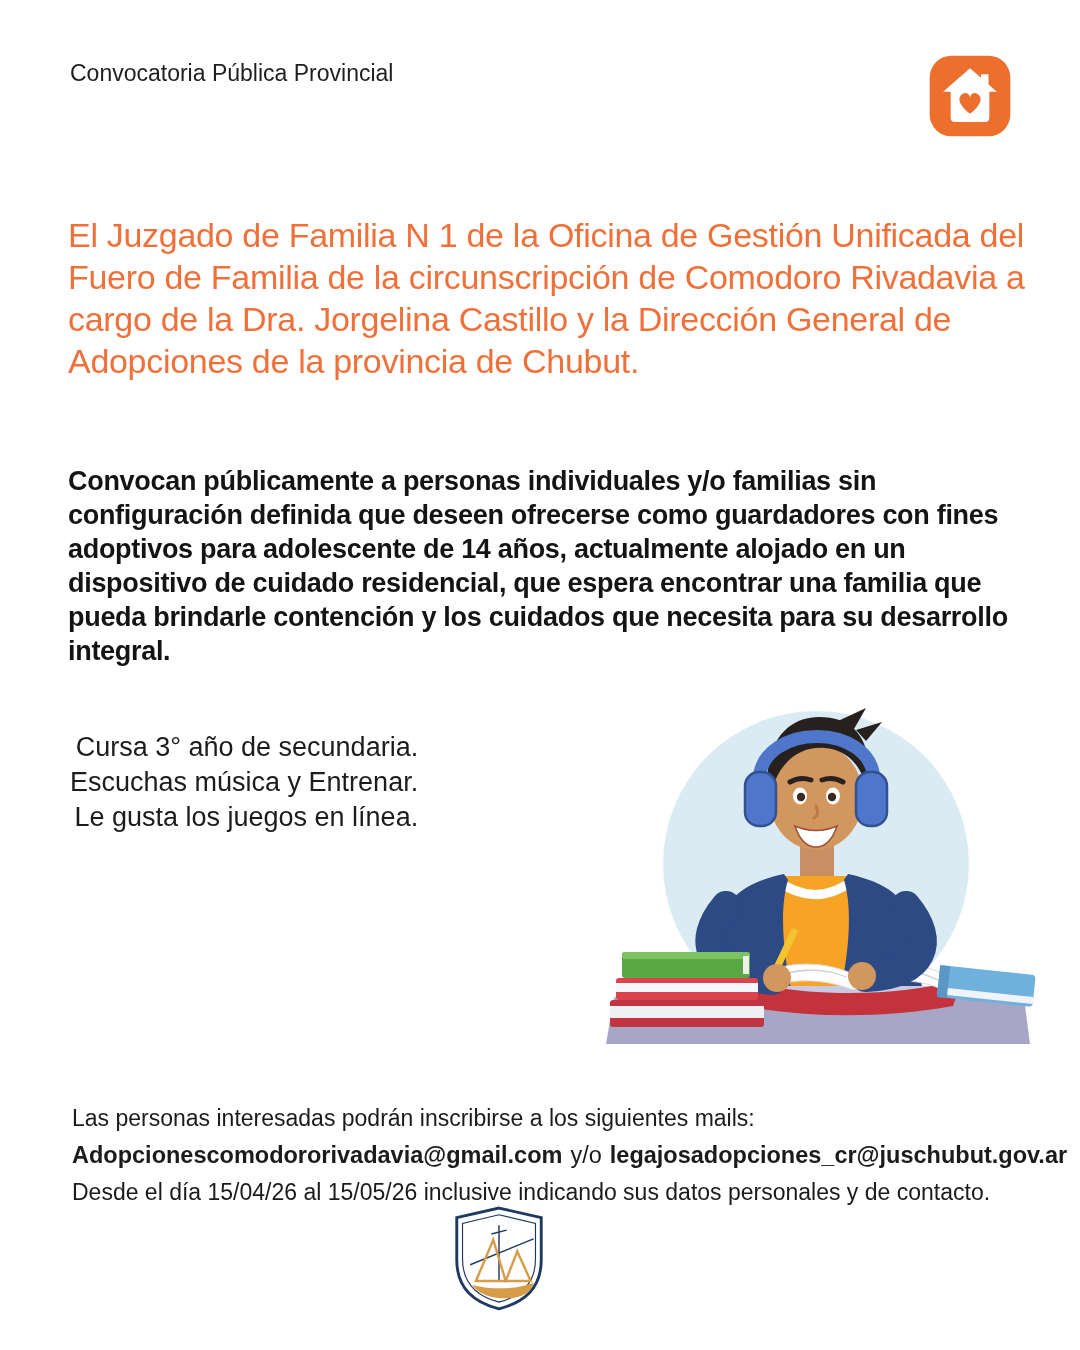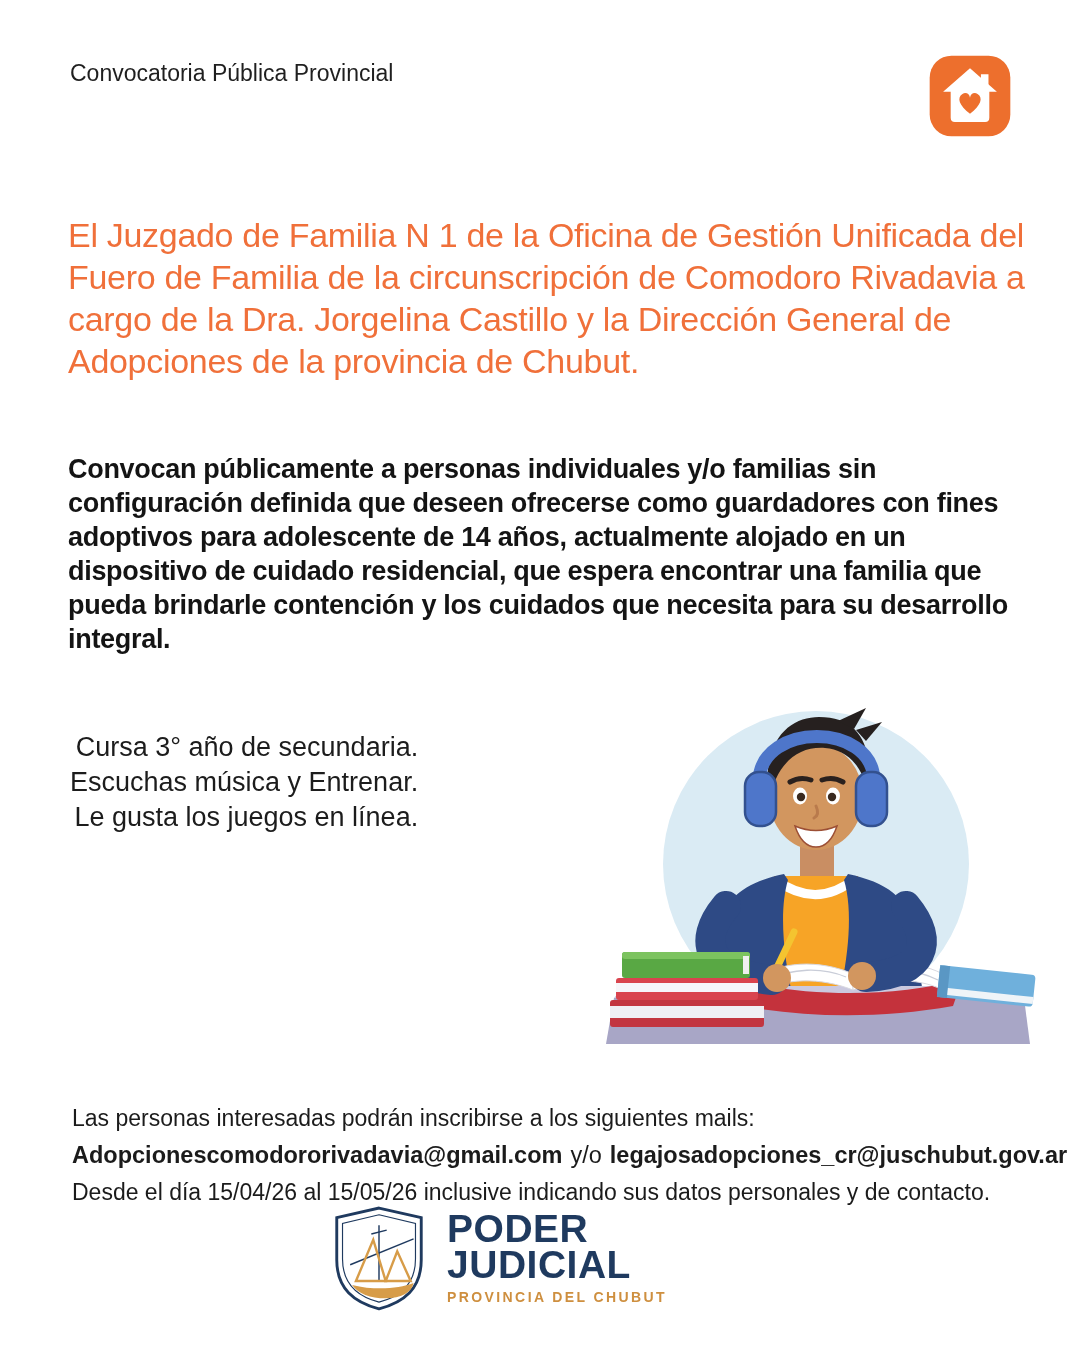--- a/index.html
+++ b/index.html
@@ -8,21 +8,21 @@
   .poster { position:relative; width:998px; height:1350px; background:#fff; }
 
   .kicker { position:absolute; left:70px; top:60px; font-size:23px; color:#1f1f1f; }
 
   .app-icon { position:absolute; left:928px; top:54px; width:84px; height:84px; }
 
   .title { position:absolute; left:68px; top:214px; width:960px;
            font-size:34px; line-height:42px; font-weight:normal;
            color:#F0703A; letter-spacing:-0.3px; }
 
-  .body-par { position:absolute; left:68px; top:452px; width:940px;
+  .body-par { position:absolute; left:68px; top:464px; width:940px;
               font-size:27px; line-height:34px; font-weight:bold;
               color:#141414; letter-spacing:-0.3px; }
 
   .profile { position:absolute; left:70px; top:730px;
              font-size:27px; line-height:35px; color:#1c1c1c;text-align:right; }
 
   .illustration { position:absolute; left:596px; top:684px; width:440px; height:380px; }
   .illustration svg { display:block; width:100%; height:100%; }
 
   .contact { position:absolute; left:72px; top:1100px; width:960px;
@@ -138,22 +138,15 @@
     <svg width="96" height="108" viewBox="0 0 100 112" xmlns="http://www.w3.org/2000/svg">
       <path d="M50 4 L94 14 L94 58 C94 88 76 102 50 109 C24 102 6 88 6 58 L6 14 Z" fill="#ffffff" stroke="#1F3A5F" stroke-width="3"></path>
       <path d="M50 11 L88 20 L88 57 C88 83 73 96 50 102 C27 96 12 83 12 57 L12 20 Z" fill="none" stroke="#1F3A5F" stroke-width="1.2"></path>
       <line x1="50" y1="22" x2="50" y2="80" stroke="#1F3A5F" stroke-width="1.5"></line>
       <line x1="42" y1="31" x2="58" y2="27" stroke="#1F3A5F" stroke-width="1.5"></line>
       <line x1="20" y1="63" x2="86" y2="36" stroke="#1F3A5F" stroke-width="1.5"></line>
       <polygon points="26,80 44,37 57,80" fill="none" stroke="#D79C48" stroke-width="2.5"></polygon>
       <polygon points="57,80 69,49 83,80" fill="none" stroke="#D79C48" stroke-width="2.5"></polygon>
       <path d="M22 84 C46 90 70 88 86 82 C84 92 73 98 57 98 C41 98 28 93 22 84 Z" fill="#D79C48"></path>
     </svg>
-    <div class="logo-text">
-      <div class="logo-big">
-        <div>PODER</div>
-        <div>JUDICIAL</div>
-      </div>
-      <div class="logo-sub">PROVINCIA DEL CHUBUT</div>
-    </div>
   </div>
 
 </div>
 
 </body></html>

